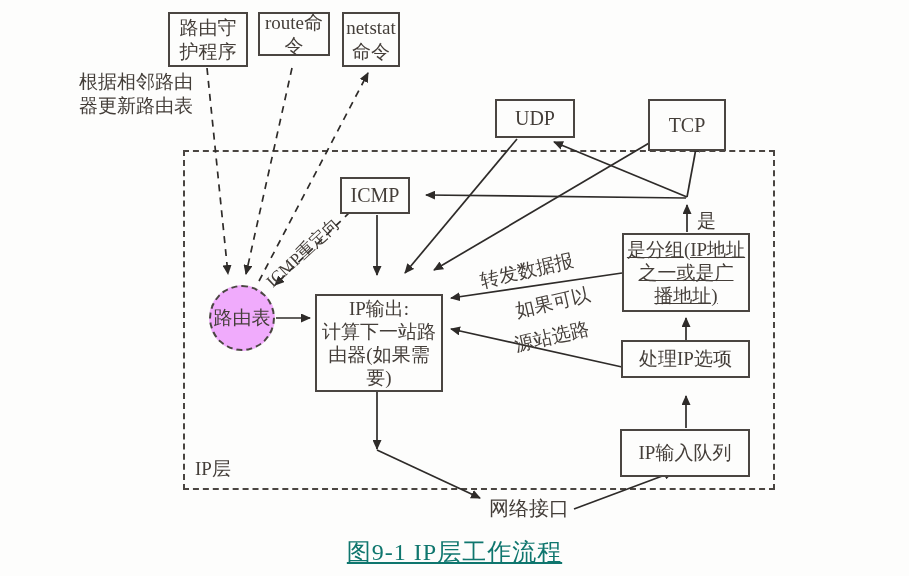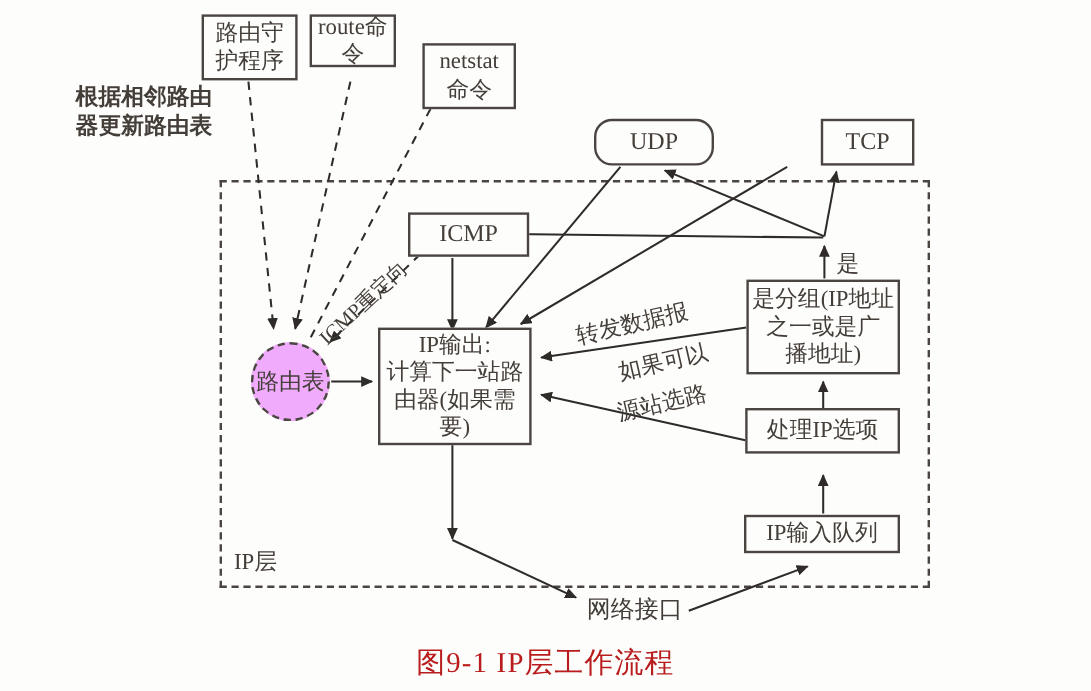--- a/index.html
+++ b/index.html
@@ -65,44 +65,44 @@
       <path d="M377,357 L377,449" marker-end="url(#ah)"></path>
       <path d="M377,450 L480,498" marker-end="url(#ah)"></path>
       <path d="M574,509 L673,472" marker-end="url(#ah)"></path>
     </g>
   </svg>
 
   <div class="node fs19" style="left:168px;top:12px;width:80px;height:55px;">路由守
 护程序</div>
   <div class="node fs19" style="left:258px;top:12px;width:72px;height:44px;">route命
 令</div>
-  <div class="node fs19" style="left:352px;top:12px;width:78px;height:55px;margin-top:24px;">netstat
+  <div class="node fs19" style="left:342px;top:12px;width:58px;height:55px;">netstat
 命令</div>
 
-  <div class="node fs20" style="left:495px;top:99px;width:100px;height:39px;border-radius:15px;">UDP</div>
-  <div class="node fs20" style="left:648px;top:99px;width:78px;height:39px;margin-left:36px;">TCP</div>
-  <div class="node fs20" style="left:340px;top:177px;width:101px;height:37px;">ICMP</div>
+  <div class="node fs20" style="left:495px;top:99px;width:80px;height:39px;">UDP</div>
+  <div class="node fs20" style="left:648px;top:99px;width:78px;height:52px;">TCP</div>
+  <div class="node fs20" style="left:340px;top:177px;width:70px;height:37px;">ICMP</div>
 
   <div id="routing-table" class="fs19">
     <span>路由表</span>
   </div>
 
-  <div class="node fs19" style="left:315px;top:273px;width:128px;height:98px;">IP输出:
+  <div class="node fs19" style="left:315px;top:294px;width:128px;height:98px;">IP输出:
 计算下一站路
 由器(如果需要)</div>
-  <div class="node fs19" style="left:622px;top:233px;width:128px;height:79px;">是分组(IP地址
+  <div class="node fs19" style="left:622px;top:233px;width:128px;height:79px;text-decoration:underline;">是分组(IP地址
 之一或是广
 播地址)</div>
   <div class="node fs19" style="left:621px;top:340px;width:129px;height:38px;">处理IP选项</div>
-  <div class="node fs19" style="left:620px;top:429px;width:130px;height:32px;">IP输入队列</div>
+  <div class="node fs19" style="left:620px;top:429px;width:130px;height:48px;">IP输入队列</div>
 
-  <div class="lbl fs19" style="left:63px;top:70px;font-weight:bold;">根据相邻路由
+  <div class="lbl fs19" style="left:79px;top:70px;">根据相邻路由
 器更新路由表</div>
   <div class="lbl rot" style="left:303px;top:253px;font-size:17px;transform:translate(-50%,-50%) rotate(-43deg);">ICMP重定向</div>
   <div class="lbl rot fs19" style="left:527px;top:271px;transform:translate(-50%,-50%) rotate(-13deg);">转发数据报</div>
   <div class="lbl rot fs19" style="left:553px;top:303px;transform:translate(-50%,-50%) rotate(-13deg);">如果可以</div>
   <div class="lbl rot fs19" style="left:552px;top:337px;transform:translate(-50%,-50%) rotate(-13deg);">源站选路</div>
   <div class="lbl fs19" style="left:697px;top:209px;">是</div>
   <div class="lbl fs19" style="left:195px;top:457px;">IP层</div>
   <div class="lbl fs20" style="left:489px;top:496px;">网络接口</div>
 
-  <div id="caption" style="color: #b91c1c;">图9-1  IP层工作流程</div>
+  <div id="caption" style="color: #0f766e; text-decoration: underline;">图9-1  IP层工作流程</div>
 </div>
 
 </body></html>

